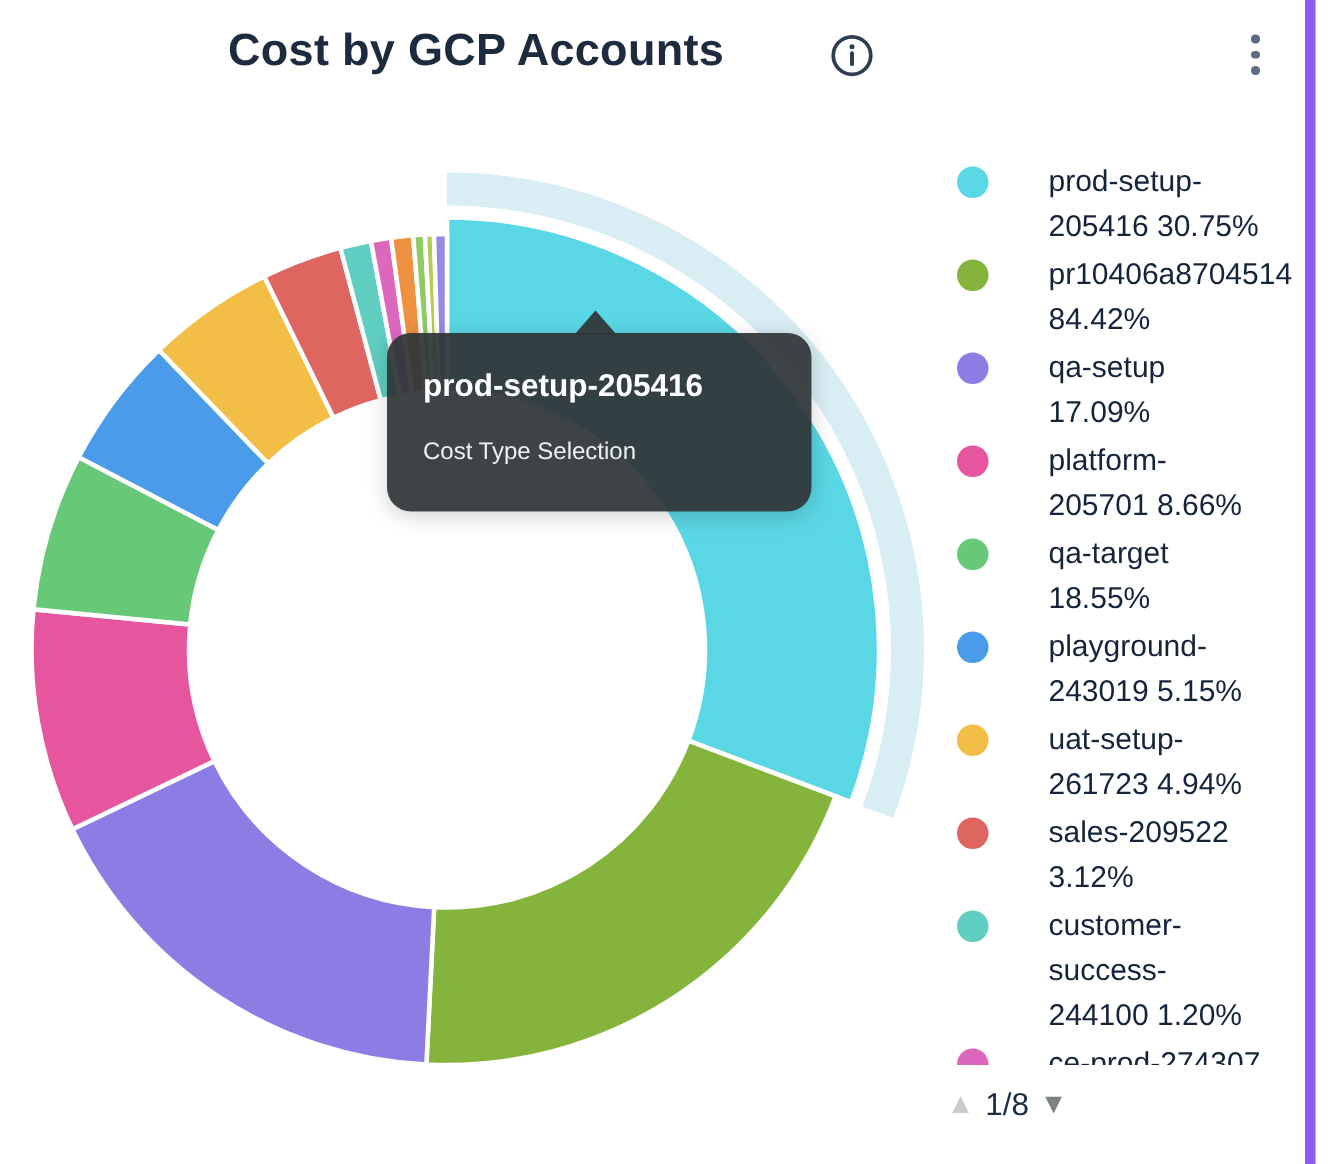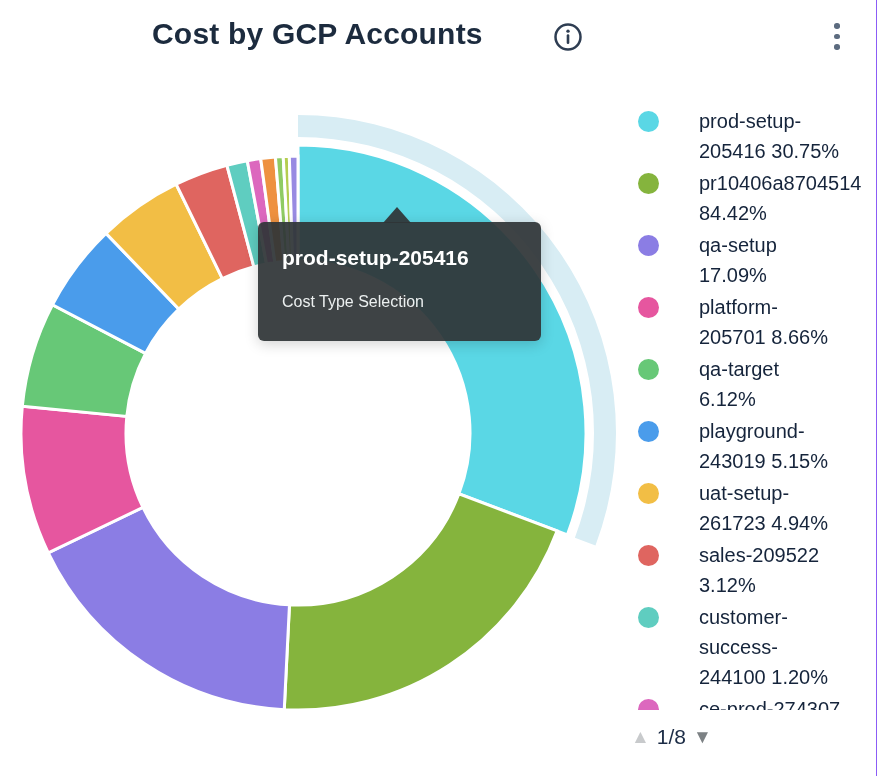--- a/index.html
+++ b/index.html
@@ -1,29 +1,29 @@
 <!DOCTYPE html>
 <html><head>
 <meta charset="utf-8">
 <style>
   * { margin:0; padding:0; box-sizing:border-box; }
   html,body { width:890px; height:776px; background:#fff; font-family:"Liberation Sans", sans-serif; }
-  .card { position:relative; width:877px; height:776px; background:#fff; border-right:1px solid #8b5cf6; overflow:hidden; }
+  .card { position:relative; width:877px; height:776px; background:#fff; border-right:7px solid #8b5cf6; overflow:hidden; }
 
   
   .title { position:absolute; left:152px; top:17px; font-size:30px; font-weight:600; color:#1C2B3E; letter-spacing:.2px; }
   .info-btn { position:absolute; left:553px; top:22px; width:30px; height:30px; cursor:pointer; }
   .kebab { position:absolute; left:829px; top:23px; width:16px; height:34px; display:flex; flex-direction:column; align-items:center; gap:5px; cursor:pointer; }
   .kebab i { width:5.5px; height:5.5px; border-radius:50%; background:#5C6B7F; }
 
   
   svg.donut { position:absolute; left:0; top:0; }
 
   
-  .tooltip { position:absolute; left:258px; top:222px; width:283px; background:rgba(47,53,55,.93); border-radius:6px; padding:24px 24px 26px 24px; box-shadow:0 3px 14px rgba(0,0,0,.18); color:#fff; }
+  .tooltip { position:absolute; left:258px; top:222px; width:283px; background:rgba(47,53,55,.93); border-radius:16px; padding:24px 24px 26px 24px; box-shadow:0 3px 14px rgba(0,0,0,.18); color:#fff; }
   .tt-arrow { position:absolute; left:125px; top:-15px; width:0; height:0; border-left:14px solid transparent; border-right:14px solid transparent; border-bottom:16px solid rgba(47,53,55,.93); }
   .tt-title { font-size:21px; font-weight:700; margin-bottom:18px; }
   .tt-label { font-size:16px; color:#ECF0F0; line-height:27px; }
   .tt-value { font-size:21px; font-weight:700; line-height:28px; }
 
   
   .legend { position:absolute; left:638px; top:106px; width:228px; height:604px; overflow:hidden; }
   .legend-item { display:flex; align-items:flex-start; margin-bottom:2px; cursor:pointer;gap:24px; }
   .legend-dot { width:21px; height:21px; border-radius:50%; flex-shrink:0; margin:5px 16px 0 0; }
   .legend-text { display:block; width:142px; font-size:20px; line-height:30px; color:#15243B; }
@@ -85,21 +85,21 @@
       <div class="legend-item">
         <span class="legend-dot" style="background: rgb(139, 125, 228);"></span>
         <span class="legend-text">qa-setup 17.09%</span>
       </div>
       <div class="legend-item">
         <span class="legend-dot" style="background: rgb(230, 86, 159);"></span>
         <span class="legend-text">platform-205701 8.66%</span>
       </div>
       <div class="legend-item">
         <span class="legend-dot" style="background: rgb(103, 200, 119);"></span>
-        <span class="legend-text">qa-target 6.12%</span>
+        <span class="legend-text">qa-target 18.55%</span>
       </div>
       <div class="legend-item">
         <span class="legend-dot" style="background: rgb(74, 156, 235);"></span>
         <span class="legend-text">playground-243019 5.15%</span>
       </div>
       <div class="legend-item">
         <span class="legend-dot" style="background: rgb(242, 190, 69);"></span>
         <span class="legend-text">uat-setup-261723 4.94%</span>
       </div>
       <div class="legend-item">

